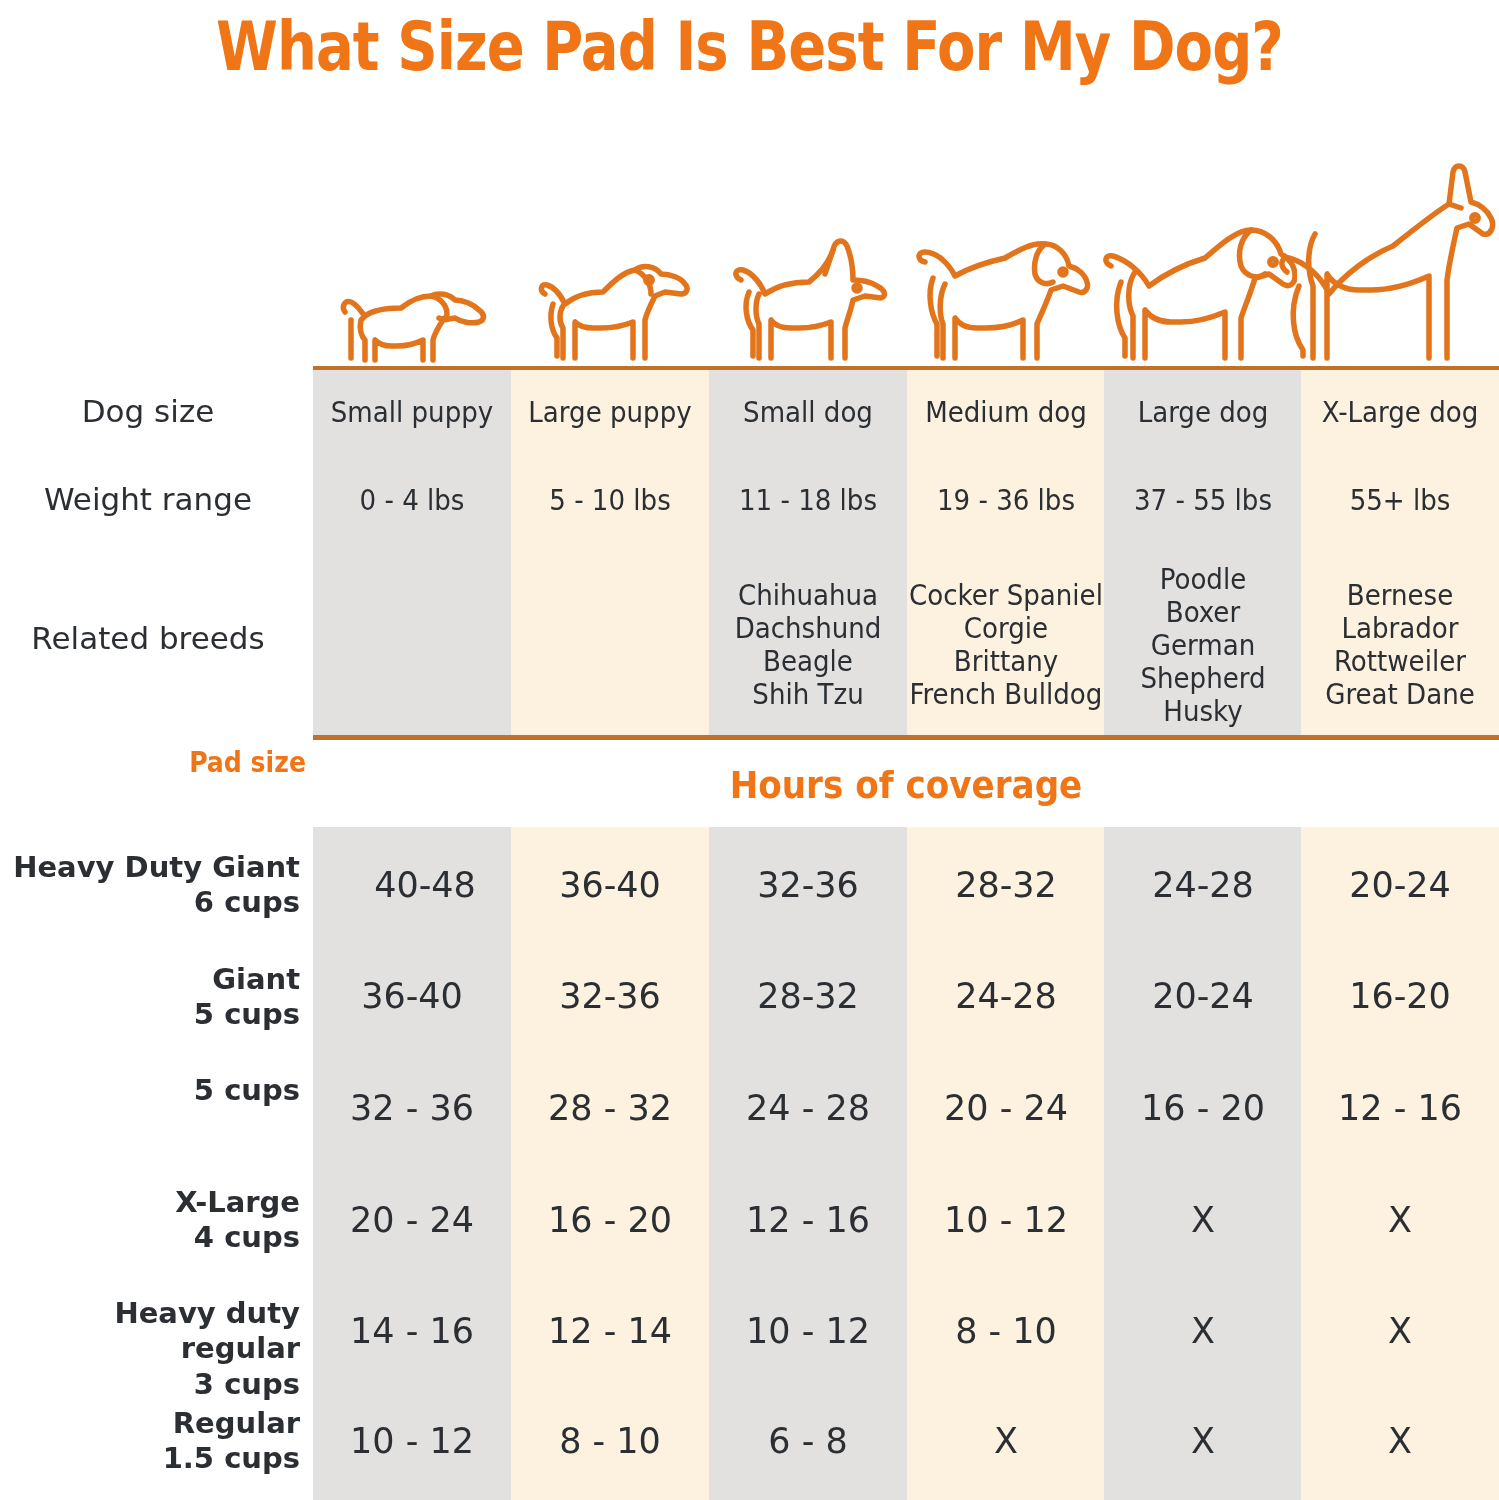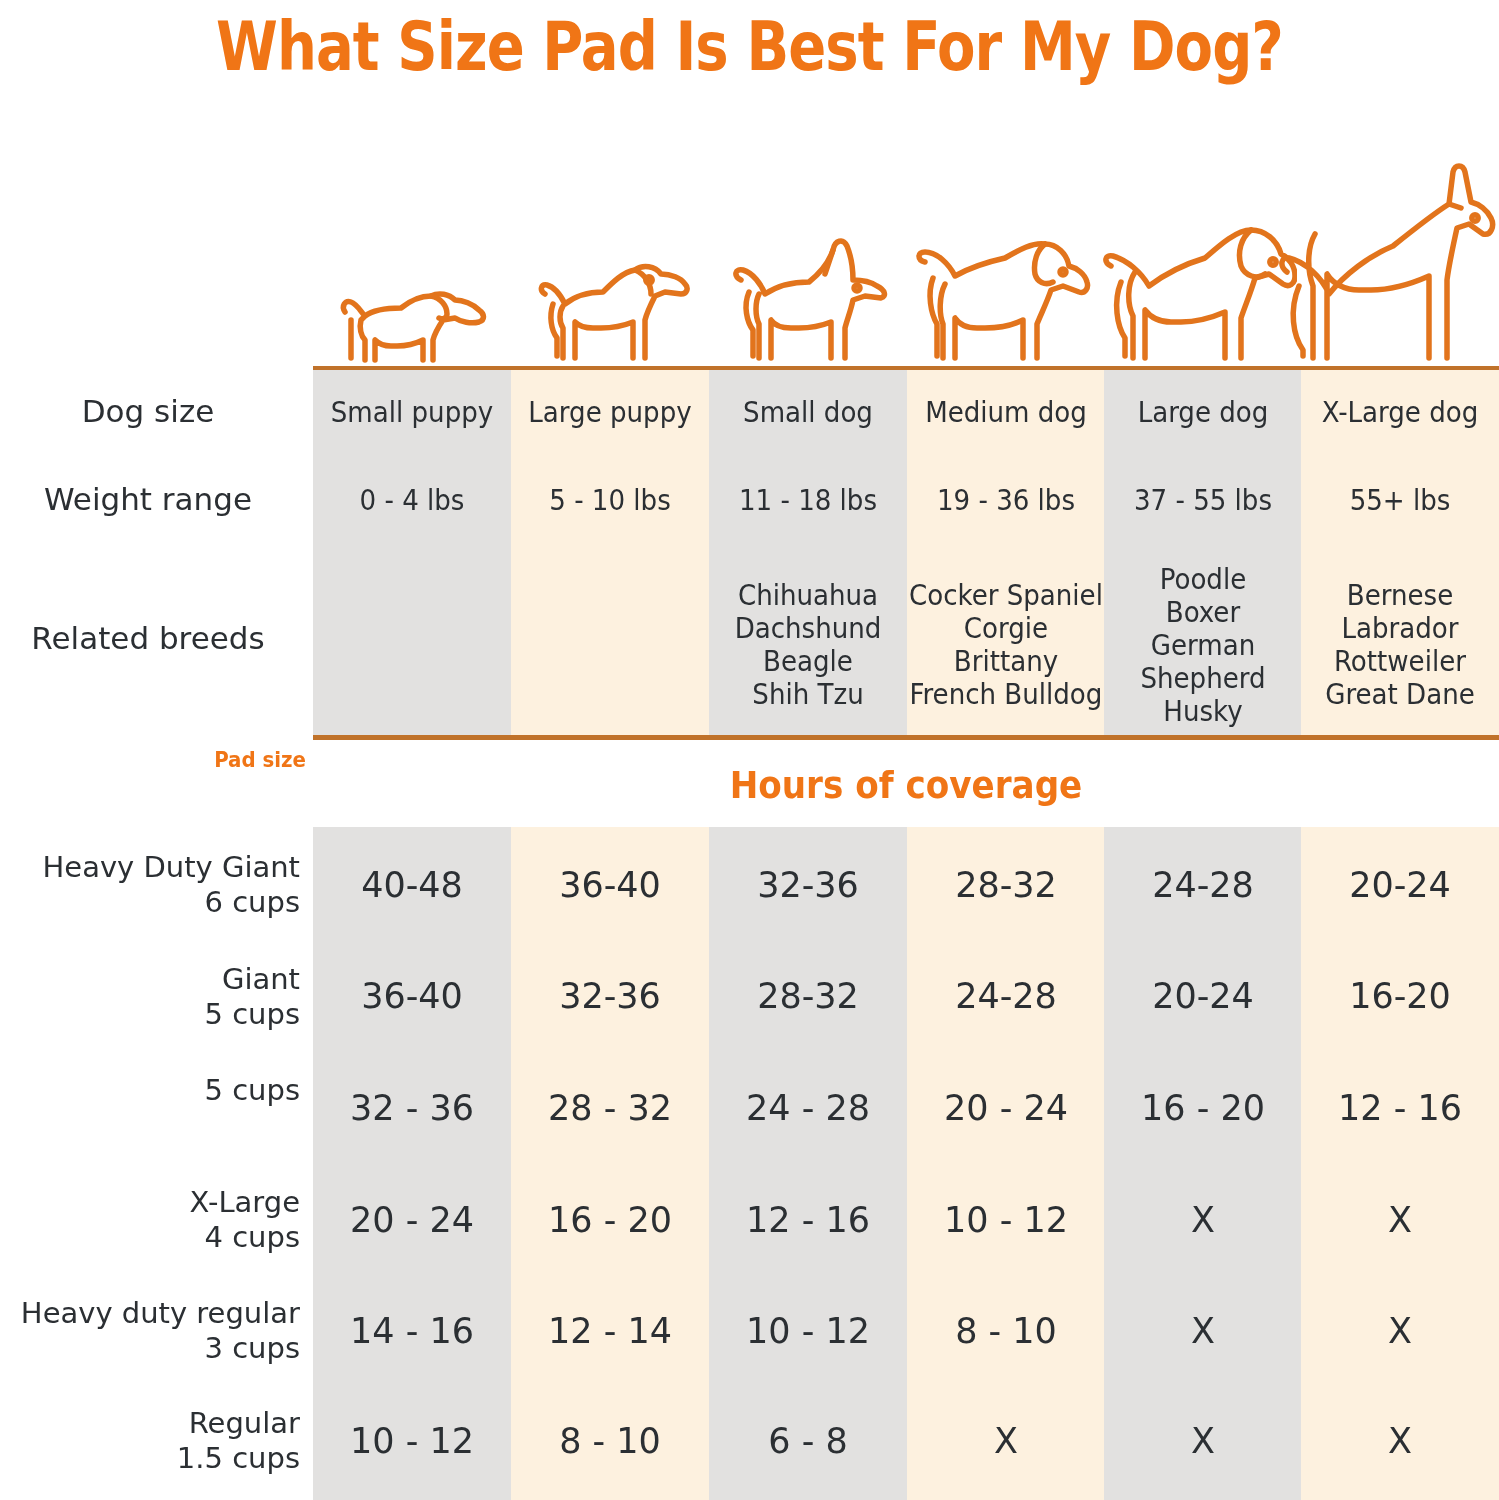--- a/index.html
+++ b/index.html
@@ -75,21 +75,21 @@
     background:#c0722a;
   }
 
   
   .padsize-label{
     position:absolute;
     left:0;top:747px;width:306px;
     text-align:right;
     font-family:"DejaVu Sans Condensed","DejaVu Sans",sans-serif;
     font-weight:bold;
-    font-size:22px;
+    font-size:28px;
     line-height:1.16;
     color:#f07516;
   }
   .hours-label{
     position:absolute;
     left:313px;top:763px;width:1186px;
     text-align:center;
     font-family:"DejaVu Sans Condensed","DejaVu Sans",sans-serif;
     font-weight:bold;
     font-size:38px;
@@ -97,20 +97,21 @@
   }
 
   
   .lw-label{
     position:absolute;
     left:0;width:300px;
     text-align:right;
     font-size:29px;
     color:#2b2f33;
     line-height:1.22;
+    font-weight:bold;
   }
   .lw-cell{
     position:absolute;
     width:198px;
     text-align:center;
     font-size:35px;
     color:#2b2f33;
   }
 </style>
 </head>
@@ -242,21 +243,21 @@
     <div class="band cream" style="left: 907px; top: 827px; width: 198px; height: 673px;"></div>
     <div class="band gray" style="left: 1104px; top: 827px; width: 198px; height: 673px;"></div>
     <div class="band cream" style="left: 1301px; top: 827px; width: 198px; height: 673px;"></div>
   </div>
 
 <div id="lower-table">
     <div class="lw-label" style="top: 850px;">
       <div>Heavy Duty Giant</div>
       <div>6 cups</div>
     </div>
-    <div class="lw-cell" style="left: 313px; top: 865px;">40-48</div>
+    <div class="lw-cell" style="left: 313px; top: 865px; padding-left: 13px;">40-48</div>
     <div class="lw-cell" style="left: 511px; top: 865px;">36-40</div>
     <div class="lw-cell" style="left: 709px; top: 865px;">32-36</div>
     <div class="lw-cell" style="left: 907px; top: 865px;">28-32</div>
     <div class="lw-cell" style="left: 1104px; top: 865px;">24-28</div>
     <div class="lw-cell" style="left: 1301px; top: 865px;">20-24</div>
     <div class="lw-label" style="top: 962px;">
       <div>Giant</div>
       <div>5 cups</div>
     </div>
     <div class="lw-cell" style="left: 313px; top: 976px;">36-40</div>

